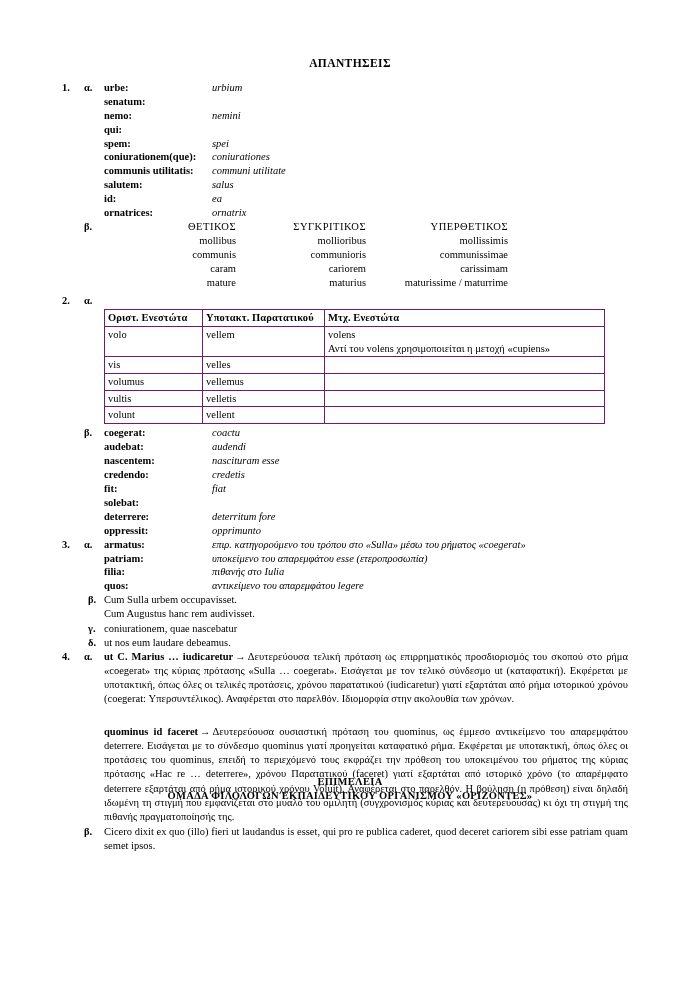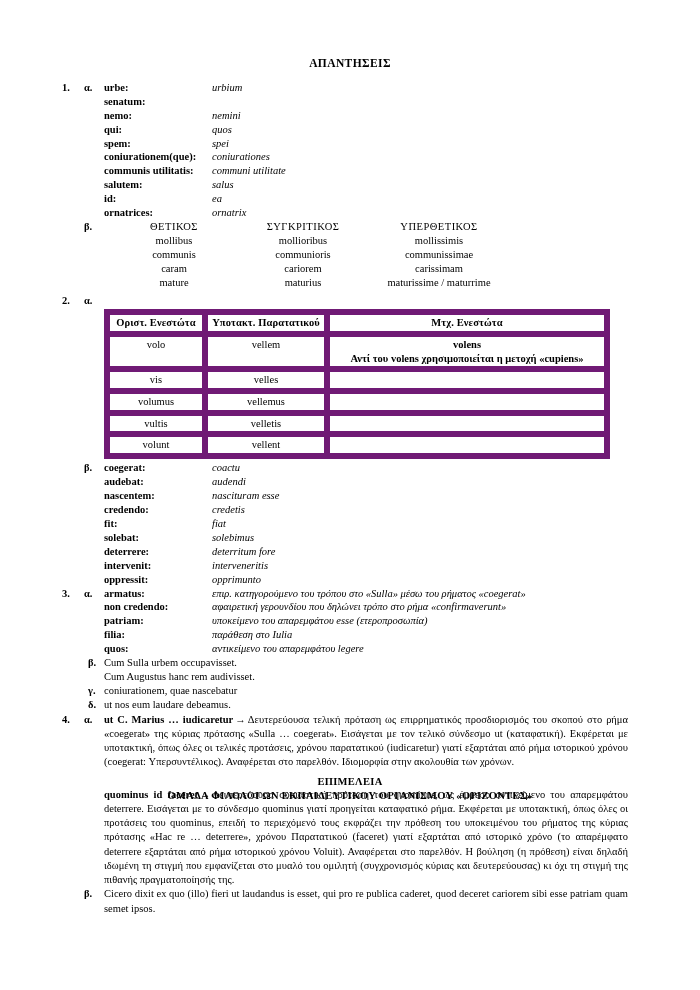--- a/index.html
+++ b/index.html
@@ -72,21 +72,21 @@
     font-style: italic;
   }
 
   
   .degrees {
     width: 400px;
     margin-left: 6px;
     border-collapse: collapse;
   }
   .degrees td, .degrees th {
-    text-align: center;
+    text-align: right;
     padding: 0 2px;
     line-height: 1.33;
     font-weight: normal;
   }
   .degrees th {
     font-weight: normal;
     letter-spacing: 0.3px;
   }
   .degrees .hdr { letter-spacing: 0.5px; }
   .degrees col.c1 { width: 128px; }
@@ -94,36 +94,36 @@
   .degrees col.c3 { width: 142px; }
 
   
   .verbtable {
     border-collapse: collapse;
     width: 500px;
     margin: 2px 0 0 0;
     table-layout: fixed;
   }
   .verbtable td, .verbtable th {
-    border: 6px solid #701a75;
-    text-align: center;
+    border: 1px solid #701a75;
+    text-align: left;
     vertical-align: top;
     padding: 1px 3px;
     font-weight: normal;
     line-height: 1.3;
     height: 13px;
   }
   .verbtable thead td {
     font-weight: bold;
     letter-spacing: 0.1px;
   }
   .verbtable col.v1 { width: 98px; }
   .verbtable col.v2 { width: 122px; }
   .verbtable col.v3 { width: 280px; }
-  .note-line { display: block; font-weight: bold; }
+  .note-line { display: block; }
 
   
   .letrow {
     display: flex;
     align-items: flex-start;
     line-height: 1.34;
   }
   .letrow .lbl {
     flex: 0 0 20px;
     font-weight: bold;
@@ -176,21 +176,20 @@
         </div>
         <div class="pair">
           <span class="term">senatum:</span>
         </div>
         <div class="pair">
           <span class="term">nemo:</span>
           <span class="gloss">nemini</span>
         </div>
         <div class="pair">
           <span class="term">qui:</span>
-          <span class="gloss">quos</span>
         </div>
         <div class="pair">
           <span class="term">spem:</span>
           <span class="gloss">spei</span>
         </div>
         <div class="pair">
           <span class="term">coniurationem(que):</span>
           <span class="gloss">coniurationes</span>
         </div>
         <div class="pair">
@@ -333,58 +332,49 @@
         <div class="pair">
           <span class="term">credendo:</span>
           <span class="gloss">credetis</span>
         </div>
         <div class="pair">
           <span class="term">fit:</span>
           <span class="gloss">fiat</span>
         </div>
         <div class="pair">
           <span class="term">solebat:</span>
-          <span class="gloss">solebimus</span>
         </div>
         <div class="pair">
           <span class="term">deterrere:</span>
           <span class="gloss">deterritum fore</span>
         </div>
         <div class="pair">
-          <span class="term">intervenit:</span>
-          <span class="gloss">interveneritis</span>
-        </div>
-        <div class="pair">
           <span class="term">oppressit:</span>
           <span class="gloss">opprimunto</span>
         </div>
       </div>
     </div>
   </div>
 
   <div class="qrow">
     <div class="qnum">3.</div>
     <div class="qlet">α.</div>
     <div class="qbody">
       <div class="pairlist">
         <div class="pair">
           <span class="term">armatus:</span>
           <span class="gloss">επιρ. κατηγορούμενο του τρόπου στο «Sulla» μέσω του ρήματος «coegerat»</span>
         </div>
         <div class="pair">
-          <span class="term">non credendo:</span>
-          <span class="gloss">αφαιρετική γερουνδίου που δηλώνει τρόπο στο ρήμα «confirmaverunt»</span>
-        </div>
-        <div class="pair">
           <span class="term">patriam:</span>
           <span class="gloss">υποκείμενο του απαρεμφάτου esse (ετεροπροσωπία)</span>
         </div>
         <div class="pair">
           <span class="term">filia:</span>
-          <span class="gloss">παράθεση στο Iulia</span>
+          <span class="gloss">πιθανής στο Iulia</span>
         </div>
         <div class="pair">
           <span class="term">quos:</span>
           <span class="gloss">αντικείμενο του απαρεμφάτου legere</span>
         </div>
       </div>
     </div>
   </div>
 
   <div class="qrow">

